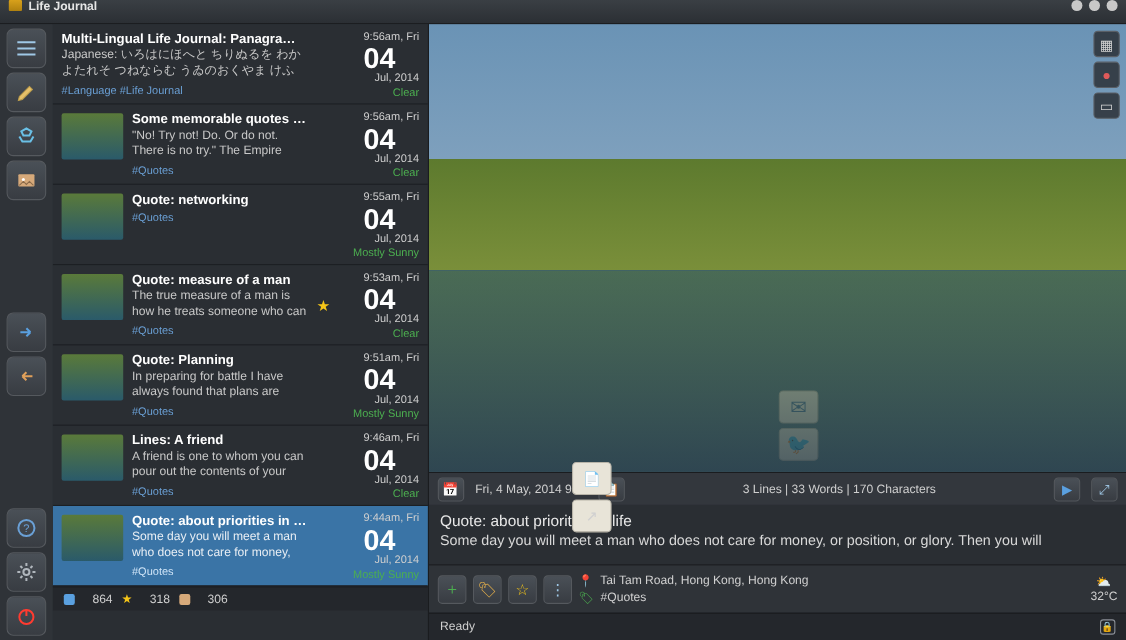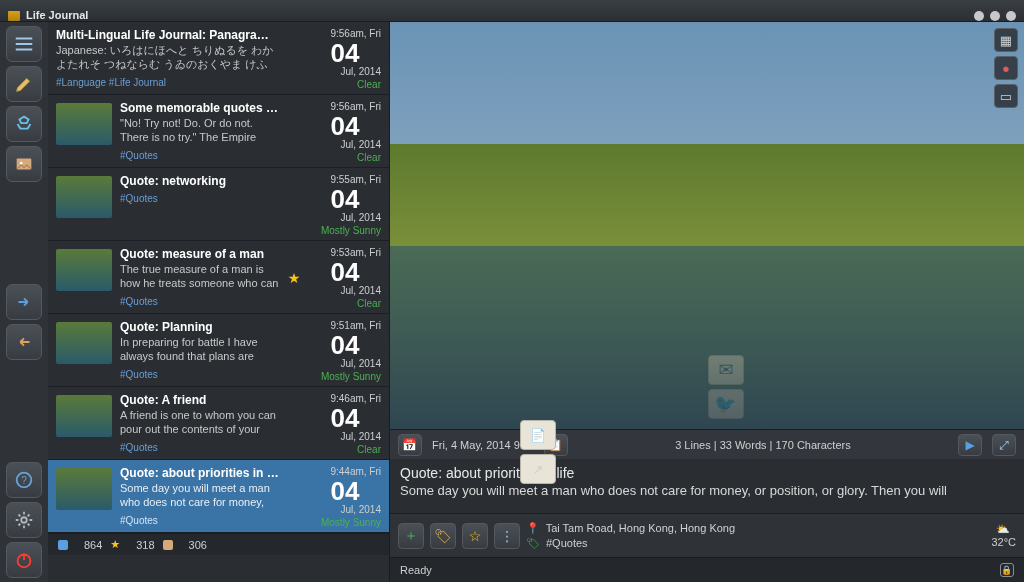--- a/index.html
+++ b/index.html
@@ -1,18 +1,18 @@
 <!DOCTYPE html>
 <html><head>
 <meta charset="utf-8">
 <style>
 * { margin: 0; padding: 0; box-sizing: border-box; font-family: "Segoe UI", Arial, sans-serif; }
 html, body { width: 1024px; height: 582px; overflow: hidden; background: #2a2e33; color: #d0d0d0; }
 
-.titlebar { height: 22px; background: linear-gradient(#3a3f44, #2b2f34); display: flex; align-items: flex-end; padding: 0 8px; border-bottom: 1px solid #1a1c1f; }
+.titlebar { height: 22px; background: linear-gradient(#3a3f44, #2b2f34); display: flex; align-items: flex-start; padding: 0 8px; border-bottom: 1px solid #1a1c1f; }
 .titlebar .icon { width: 12px; height: 10px; background: linear-gradient(#d8a11b, #b0810f); margin-right: 6px; border-radius: 1px; }
 .titlebar .title { font-size: 11px; color: #e6e6e6; font-weight: 600; flex: 1; }
 .titlebar .wbtn { width: 10px; height: 10px; border-radius: 50%; background: #c8c8c8; margin-left: 6px; cursor: pointer; }
 
 .app { display: flex; height: 560px; }
 
 
 .sidebar { width: 48px; background: #2f3338; display: flex; flex-direction: column; align-items: center; padding: 4px 0; gap: 4px; }
 .sidebar .grp { display: flex; flex-direction: column; gap: 4px; }
 .sidebar .spacer { flex: 1; }
@@ -221,21 +221,21 @@
         <div class="meta">
           <div class="time">9:51am, Fri</div>
           <div class="day">04</div>
           <div class="mdate">Jul, 2014</div>
           <div class="weather">Mostly Sunny</div>
         </div>
       </div>
       <div class="entry">
         <div class="thumb"></div>
         <div class="body">
-          <div class="etitle">Quote: A friend</div>
+          <div class="etitle">Lines: A friend</div>
           <div class="excerpt">A friend is one to whom you can pour out the contents of your heart, chaff…</div>
           <div class="tags">#Quotes</div>
         </div>
         <div class="starcol"></div>
         <div class="meta">
           <div class="time">9:46am, Fri</div>
           <div class="day">04</div>
           <div class="mdate">Jul, 2014</div>
           <div class="weather">Clear</div>
         </div>

